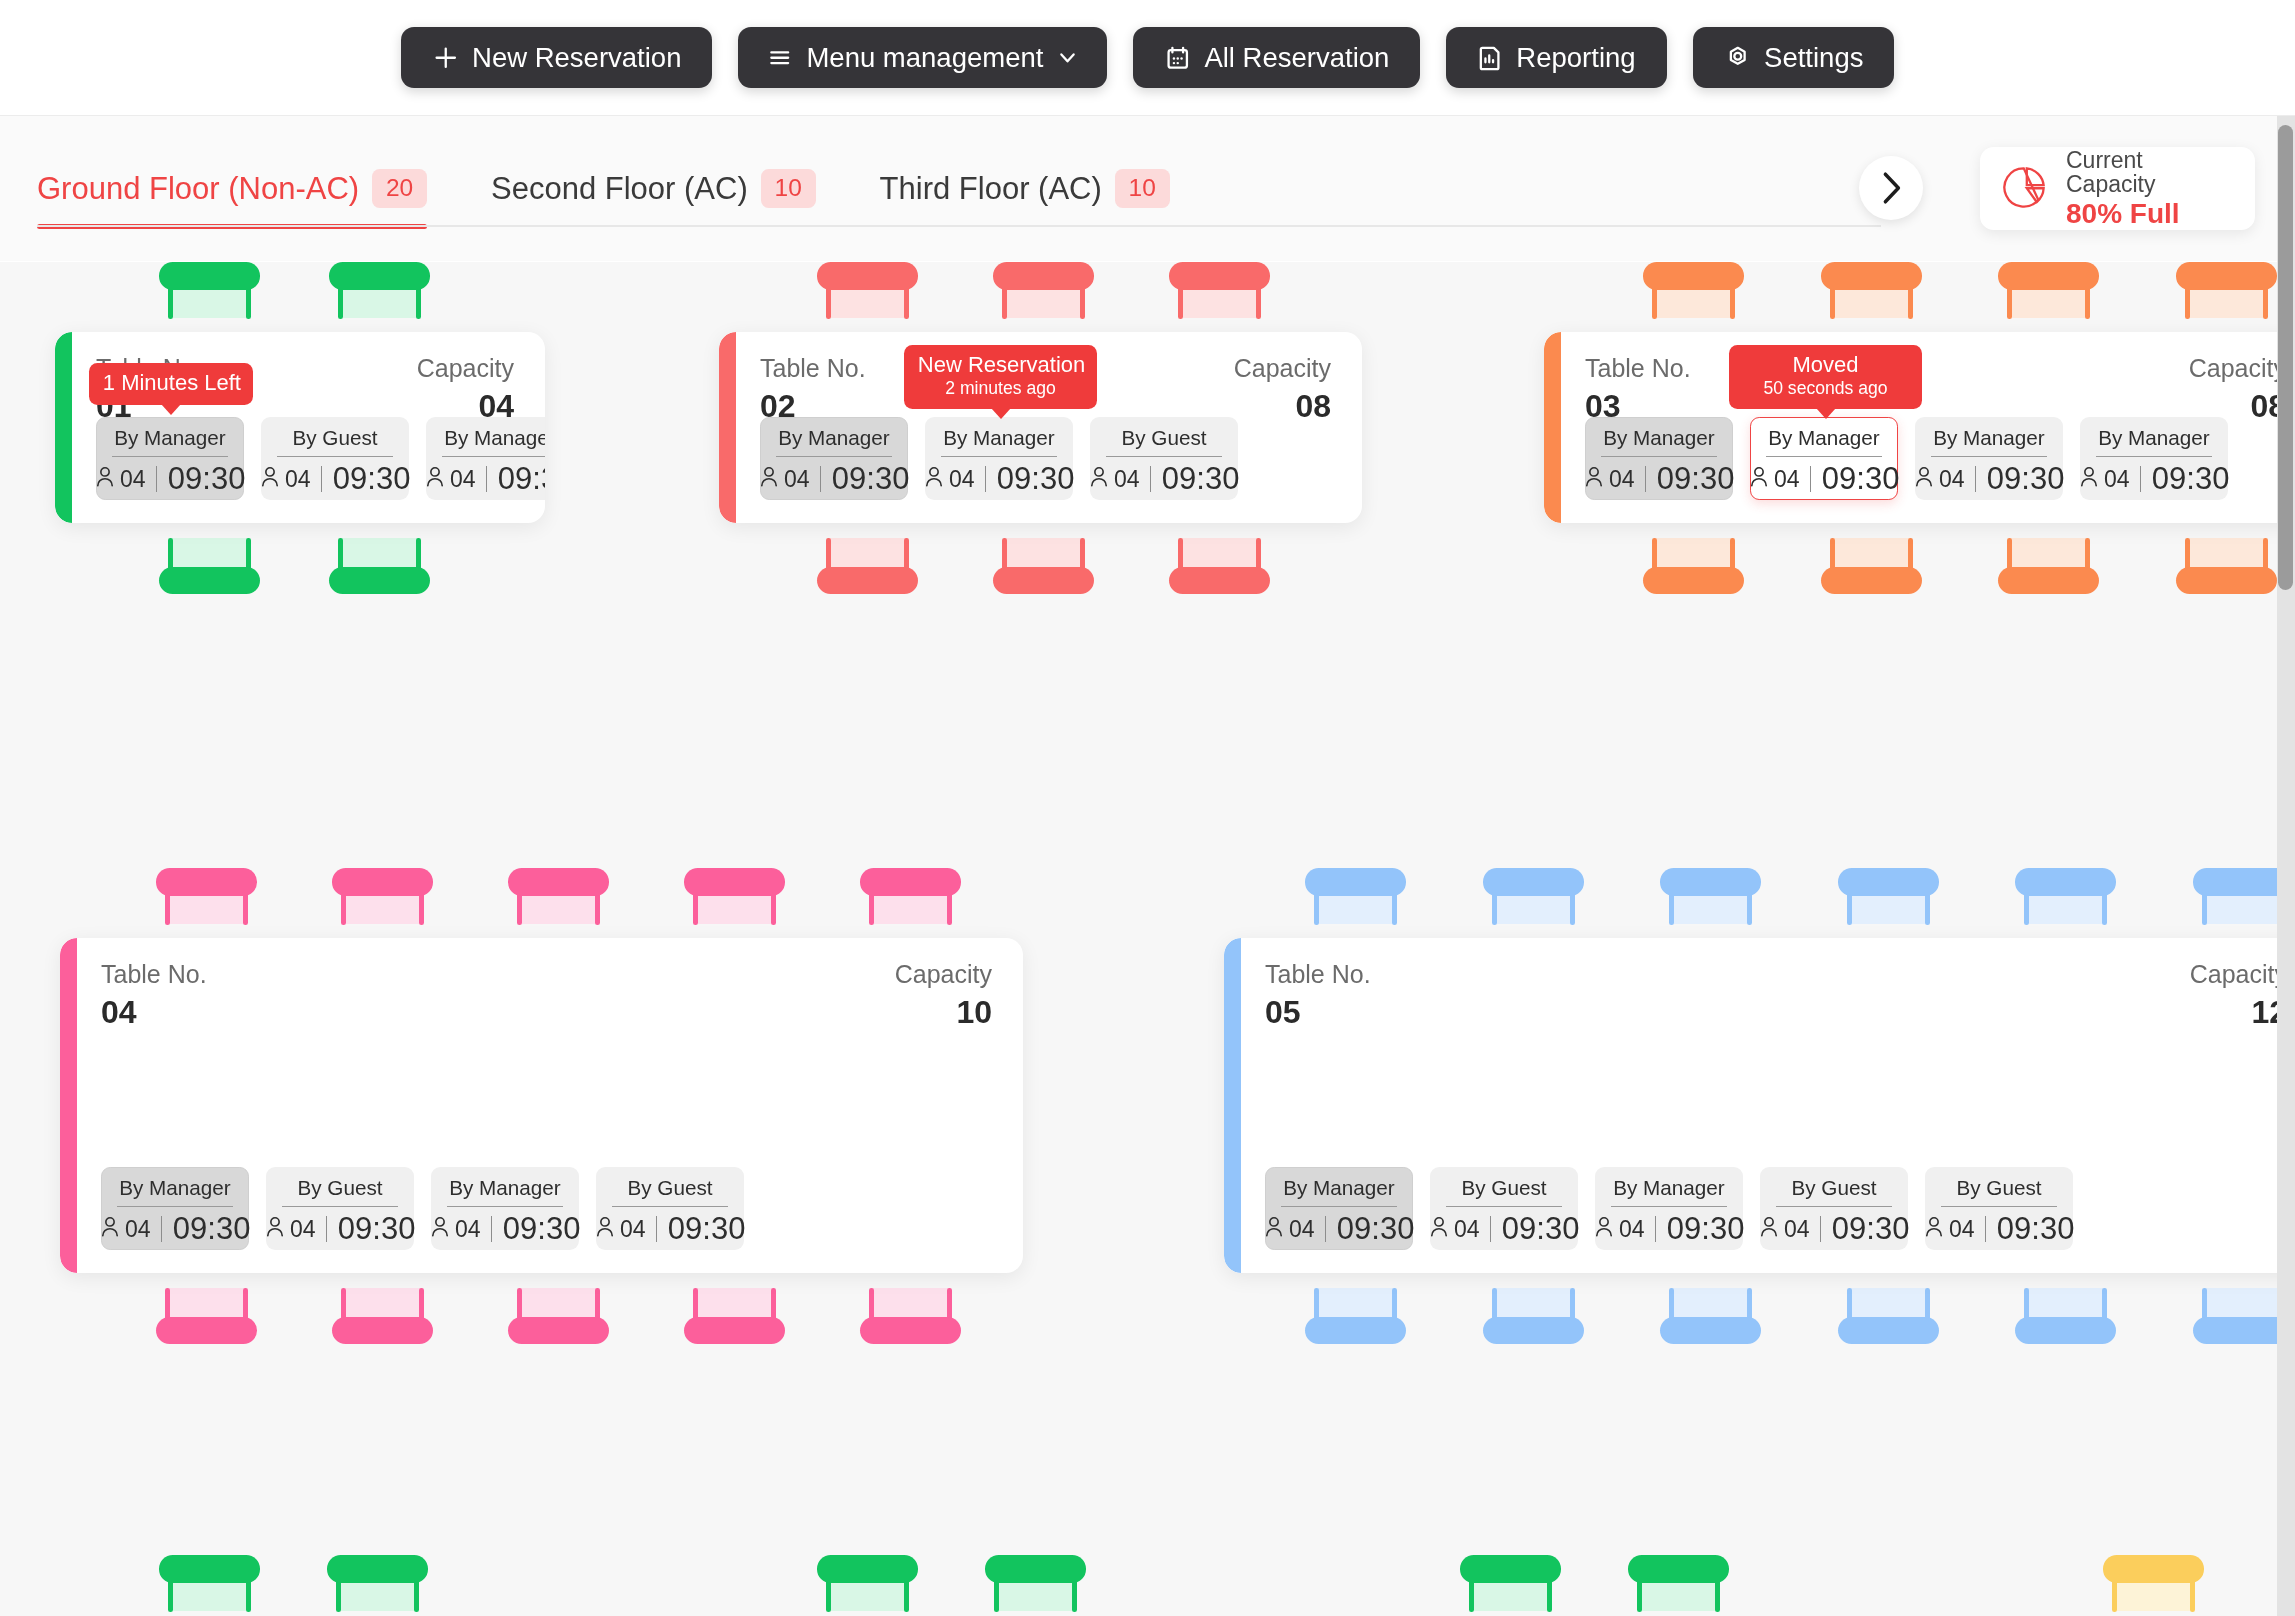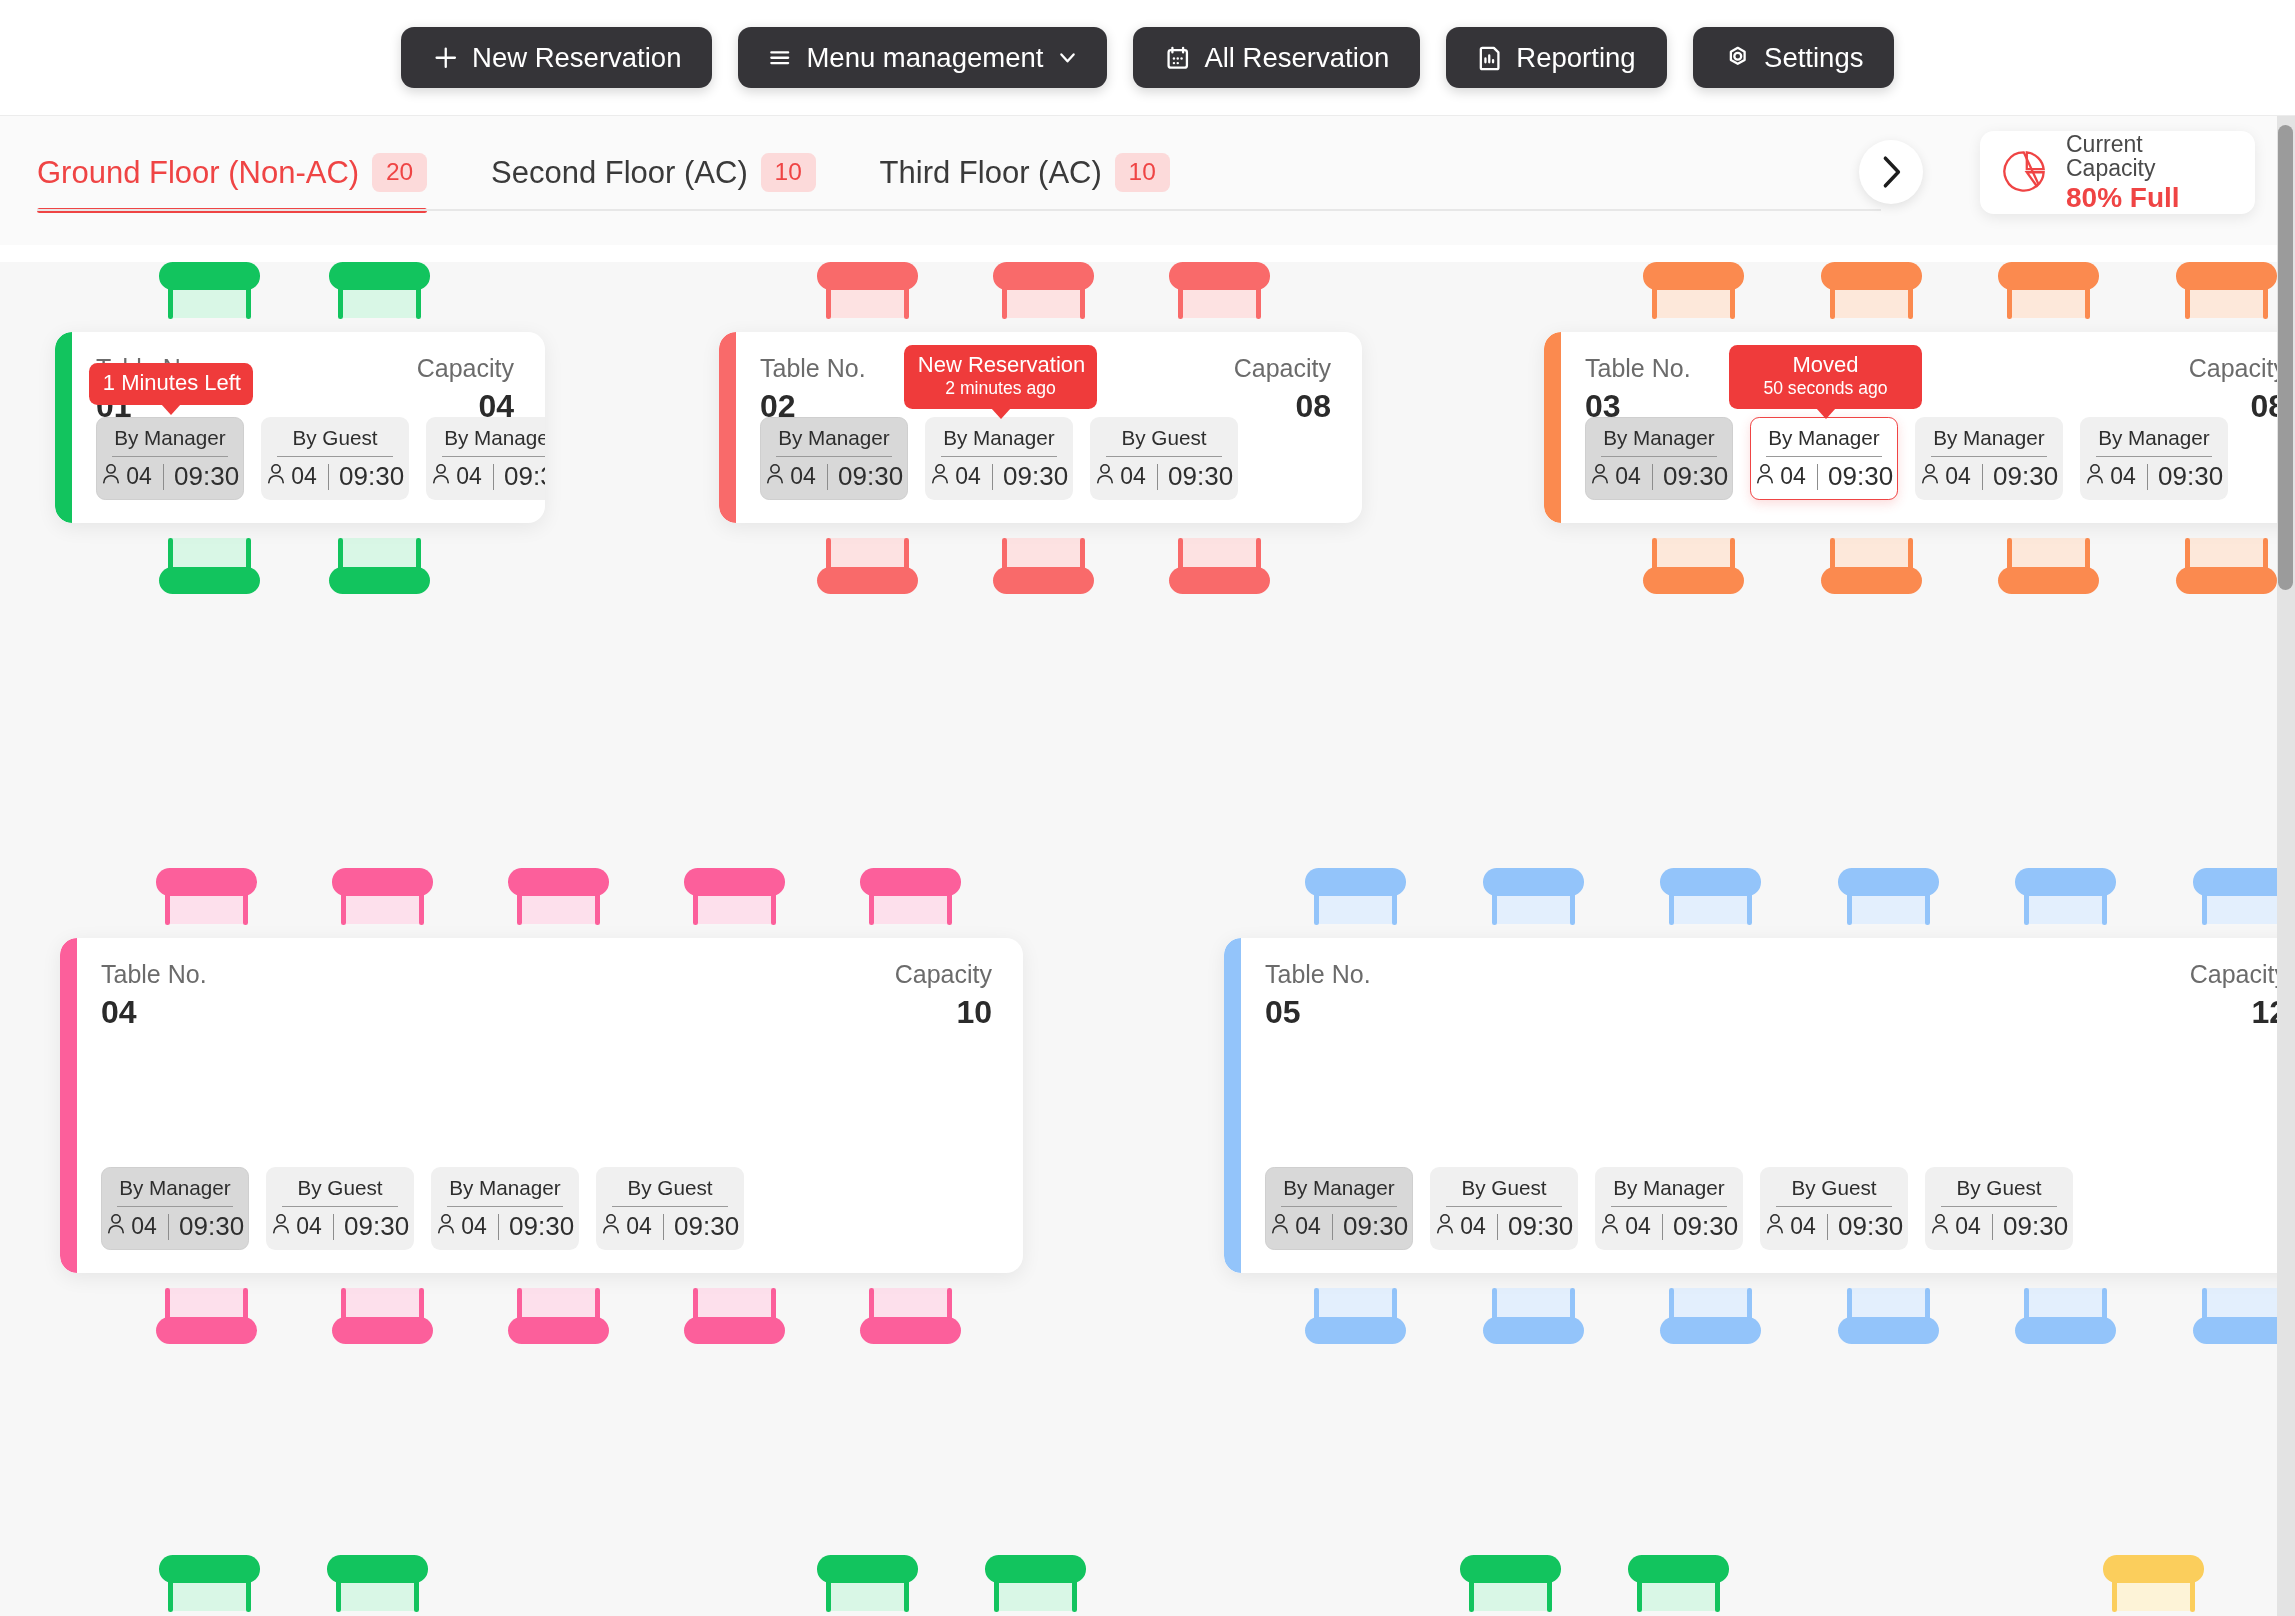--- a/index.html
+++ b/index.html
@@ -28,21 +28,21 @@
     white-space: nowrap;
     box-shadow: 0 3.8px 12.2px rgba(0,0,0,0.16);
     cursor: pointer;
   }
   .tb-btn .ic { display: inline-flex; align-items: center; justify-content: center; }
   .tb-btn .ic svg { display: block; }
   .tb-btn.wide { padding: 0 27.5px; }
 
   
   .floorbar {
-    position: absolute; left: 0; top: 100px; width: 2295px; height: 145px;
+    position: absolute; left: 0; top: 116px; width: 2295px; height: 145px;
     background: #fafafa;
     z-index: 30;
   }
   .tabs-wrap {
     position: absolute; left: 0; top: 0; width: 1959px; height: 145px;
     display: flex; align-items: center; padding-left: 37px;
   }
   .tab {
     position: relative;
     display: flex; align-items: center; gap: 13px;
@@ -158,21 +158,21 @@
   .slot.dark { background: #d8d8d8; border-color: #cfcfcf; }
   .slot.sel {
     background: #ffffff; border: 1.5px solid #ef4444;
     box-shadow: 0 3.1px 10.7px rgba(239,68,68,0.18);
   }
   .slot .who { font-size: 20.7px; color: #2e2e2e; line-height: 1.2; }
   .slot .rule { width: 116px; height: 0.8px; background: #9a9a9a; margin: 5.4px 0 4.6px; }
   .slot .row { display: flex; align-items: center; gap: 0; }
   .slot .ppl { display: flex; align-items: center; gap: 5.4px; font-size: 23px; color: #2e2e2e; }
   .slot .sep { width: 0.8px; height: 26px; background: #8d8d8d; margin: 0 10.7px; }
-  .slot .tm { font-size: 26px; color: #2e2e2e; }
+  .slot .tm { font-size: 31px; color: #2e2e2e; }
 
   
   .badge {
     position: absolute;
     background: #ef3b3b; color: #ffffff;
     border-radius: 8.4px;
     padding: 6.9px 13.8px 8.4px;
     text-align: center;
     white-space: nowrap;
     z-index: 6;

